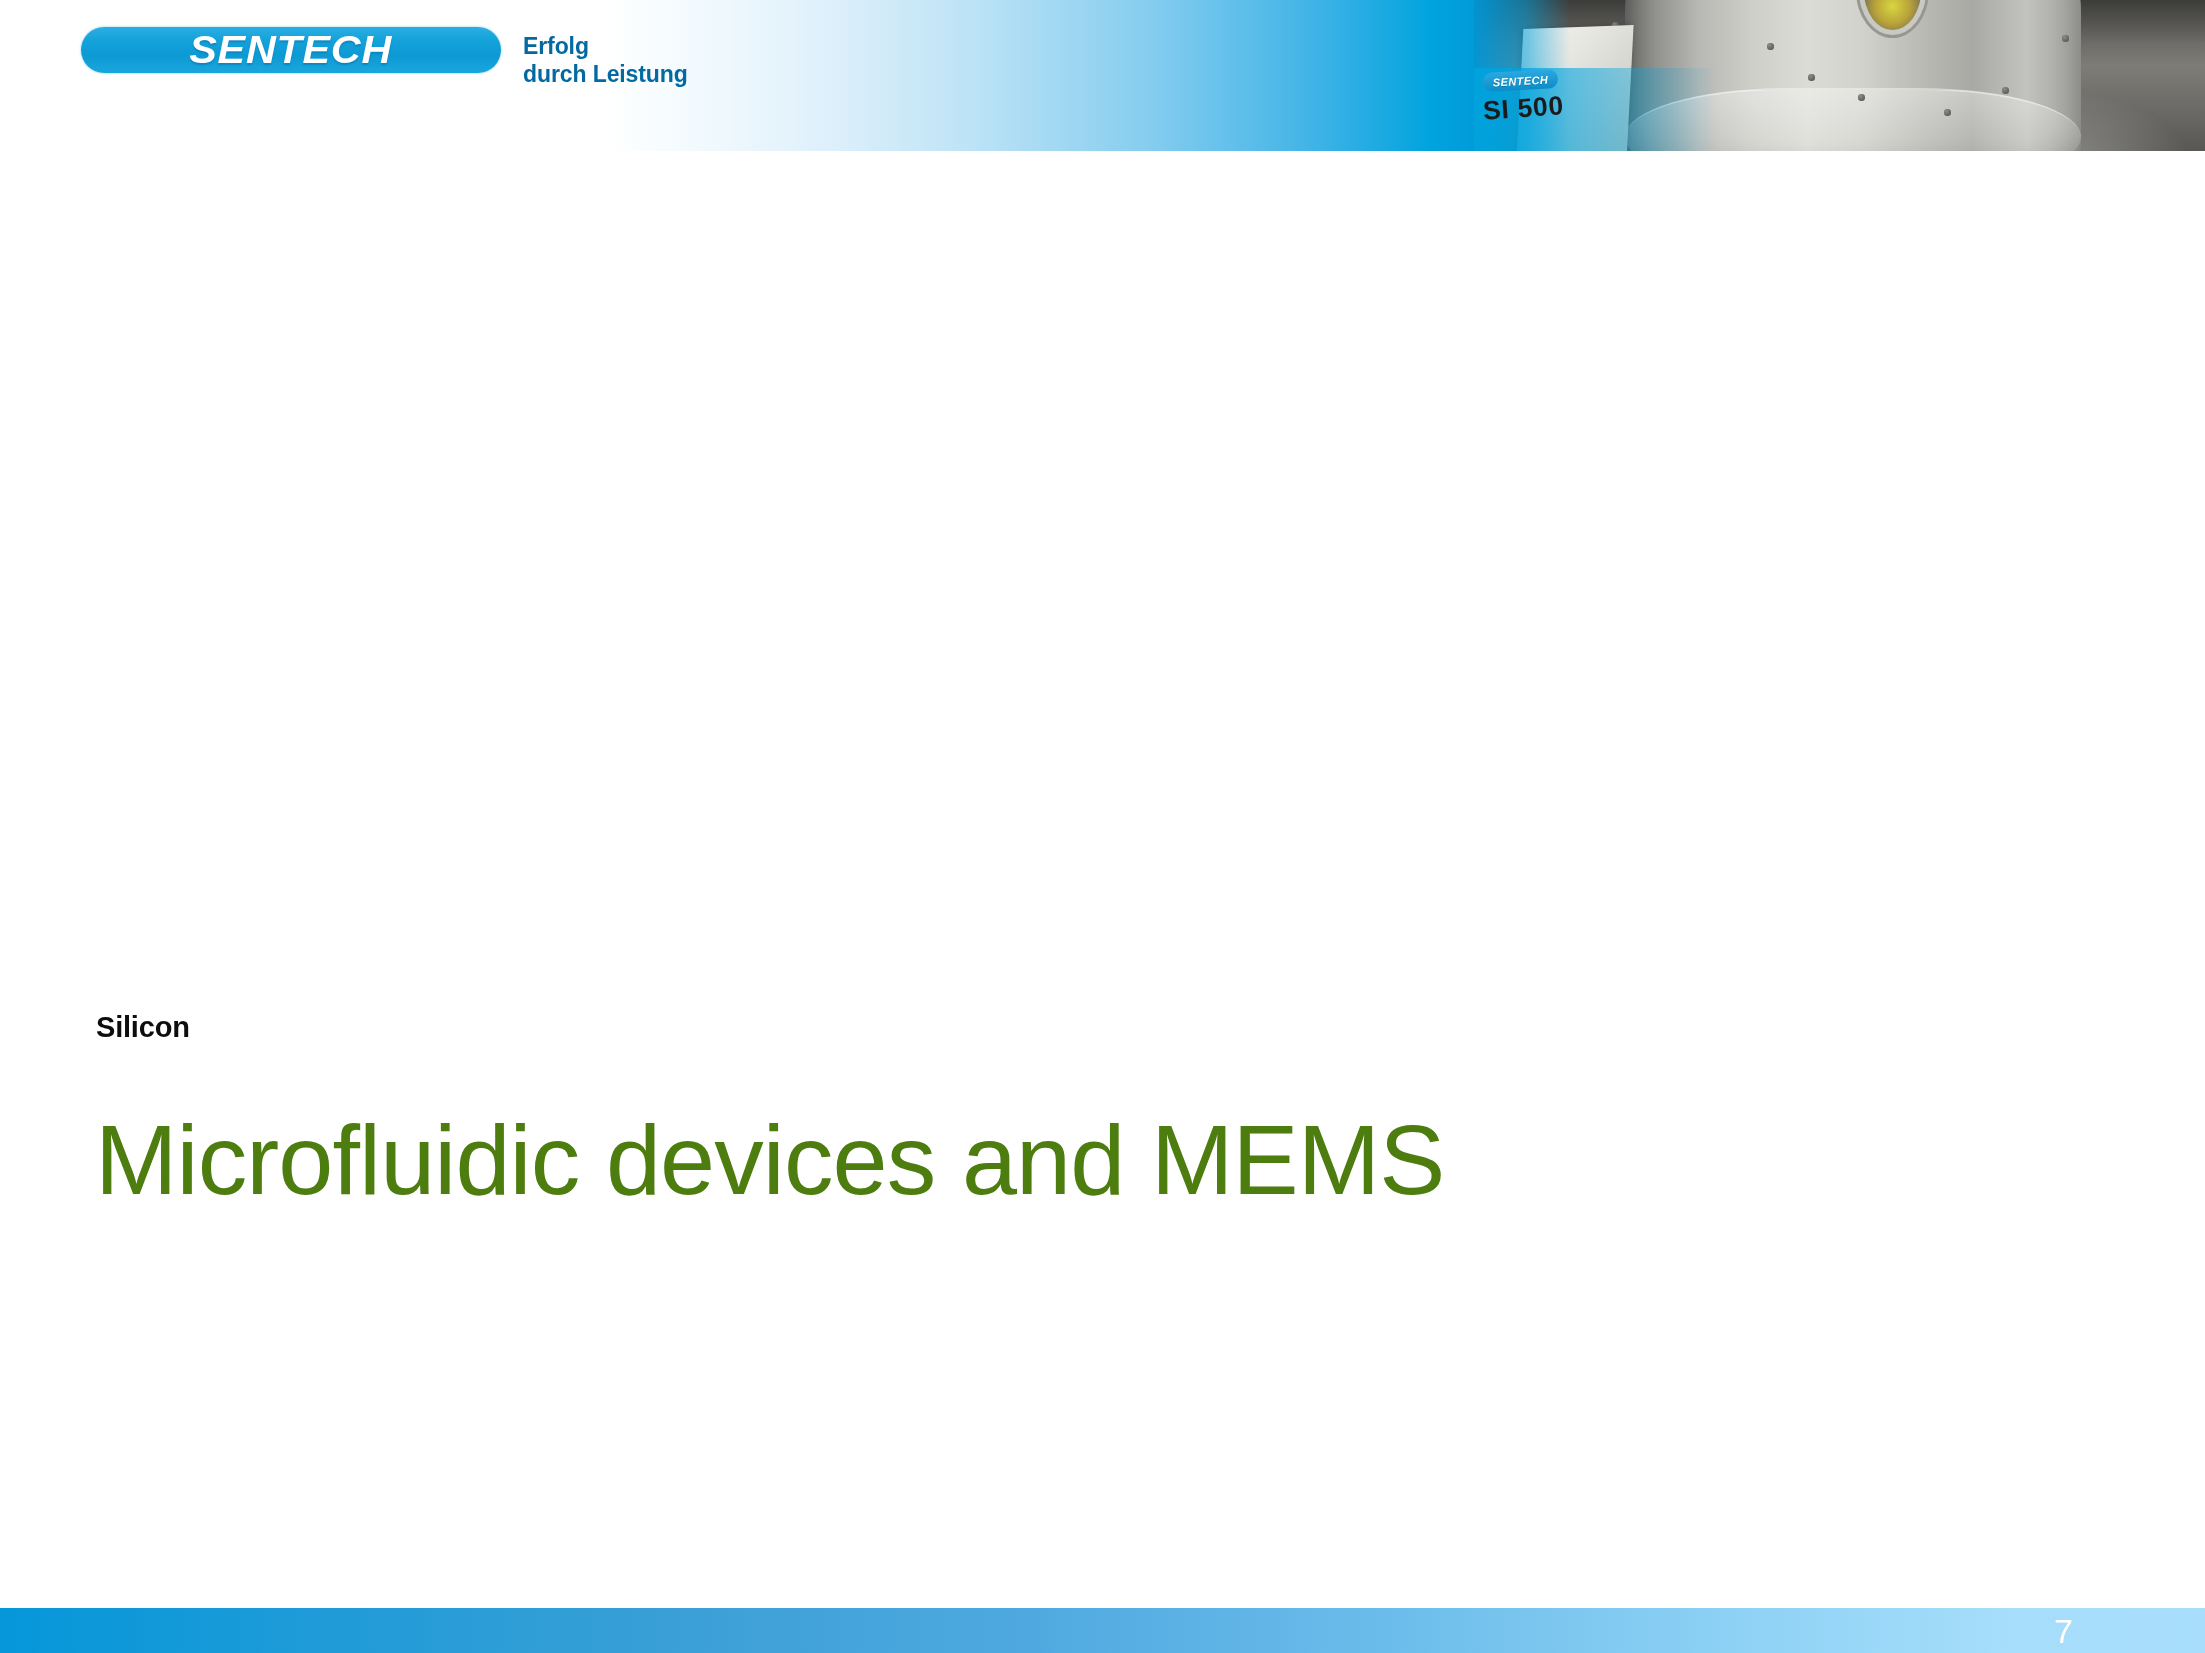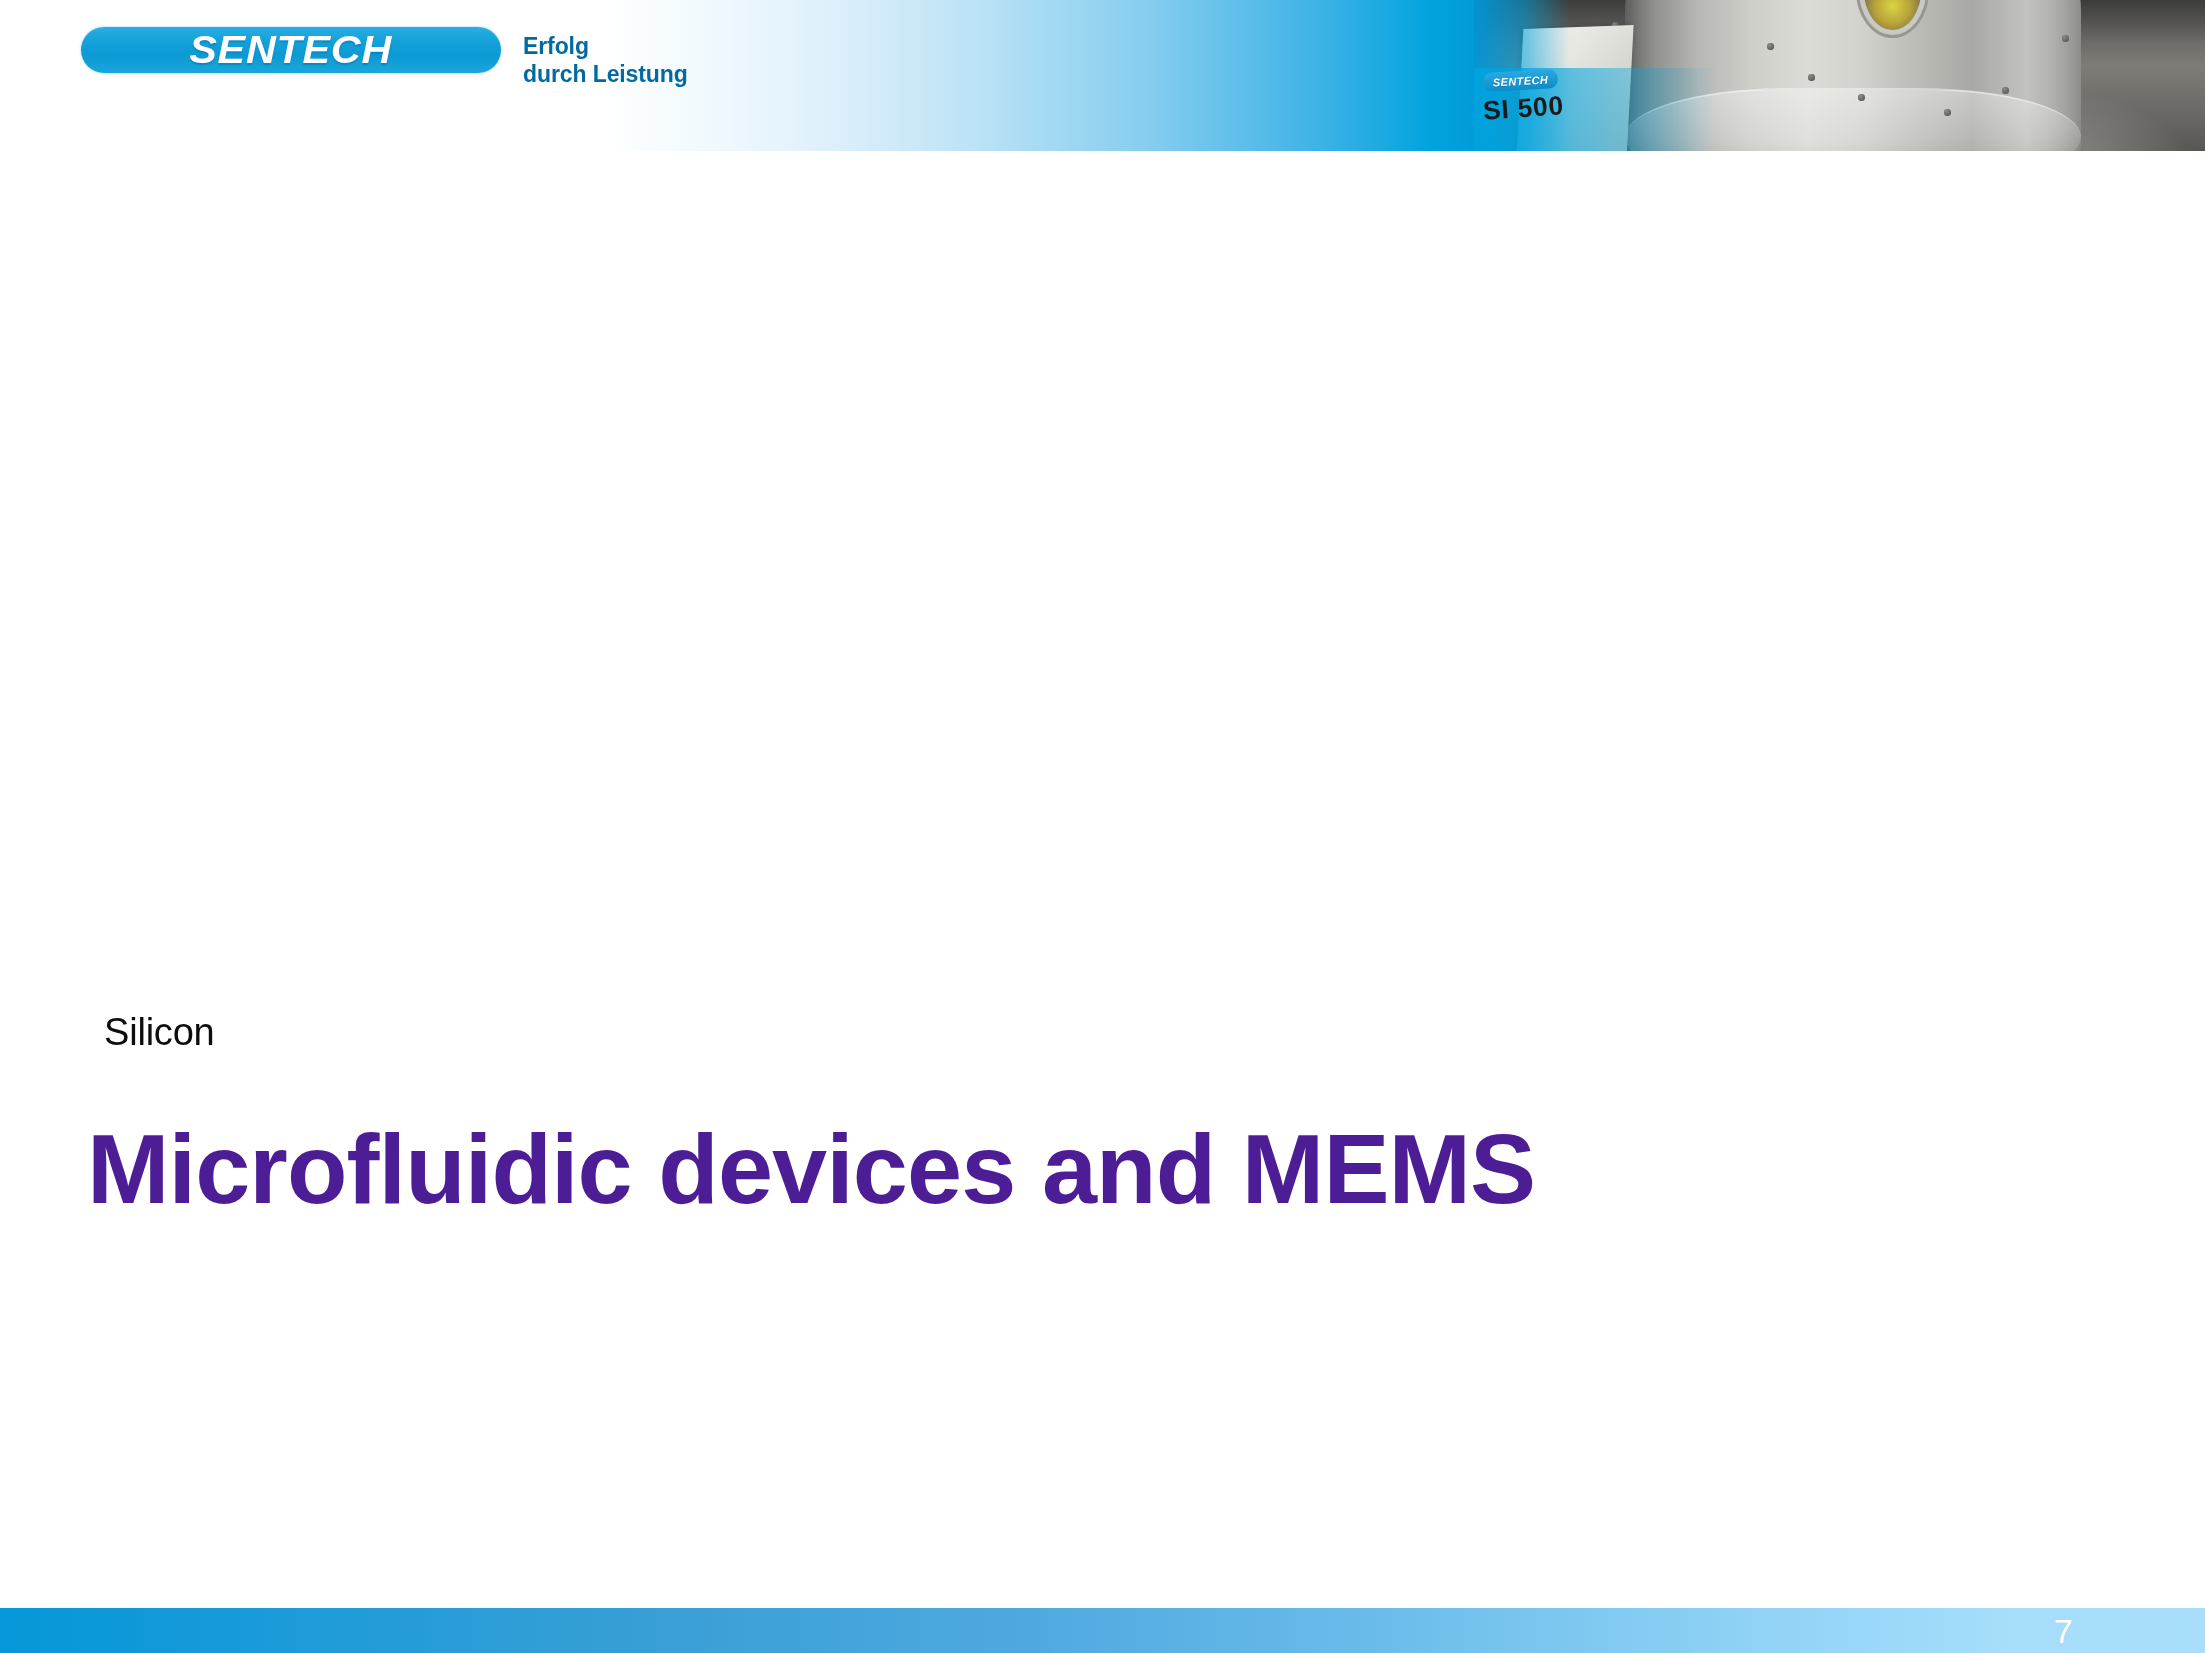--- a/index.html
+++ b/index.html
@@ -220,34 +220,34 @@
   
   .content {
     position: absolute;
     left: 87px;
     top: 1013px;
     width: 1838px;
   }
   .subtitle {
     color: #0d0d0d;
     font-family: "Liberation Sans", sans-serif;
-    font-size: 38px;
+    font-size: 29px;
+    font-weight: 700;
+    line-height: 1;
+    letter-spacing: -0.2px;
+    margin: 0 0 68px 9px;
+  }
+  .headline {
+    color: #4d7c0f;
+    font-family: "Liberation Sans", sans-serif;
+    font-size: 99px;
     font-weight: 400;
     line-height: 1;
-    letter-spacing: -0.2px;
-    margin: 0 0 68px 17px;
-  }
-  .headline {
-    color: #4c1d95;
-    font-family: "Liberation Sans", sans-serif;
-    font-size: 99px;
-    font-weight: 700;
-    line-height: 1;
     letter-spacing: -0.9px;
-    margin: 0;
+    margin: 8px;
     white-space: nowrap;
   }
 
   
   .footer-band {
     position: absolute;
     left: 0;
     top: 1608px;
     width: 2205px;
     height: 46px;

